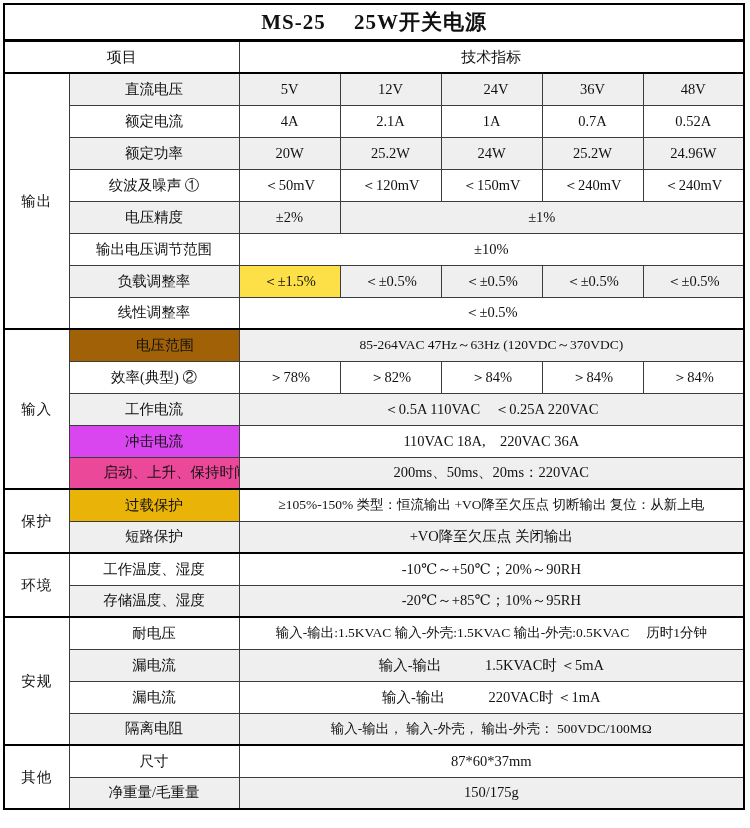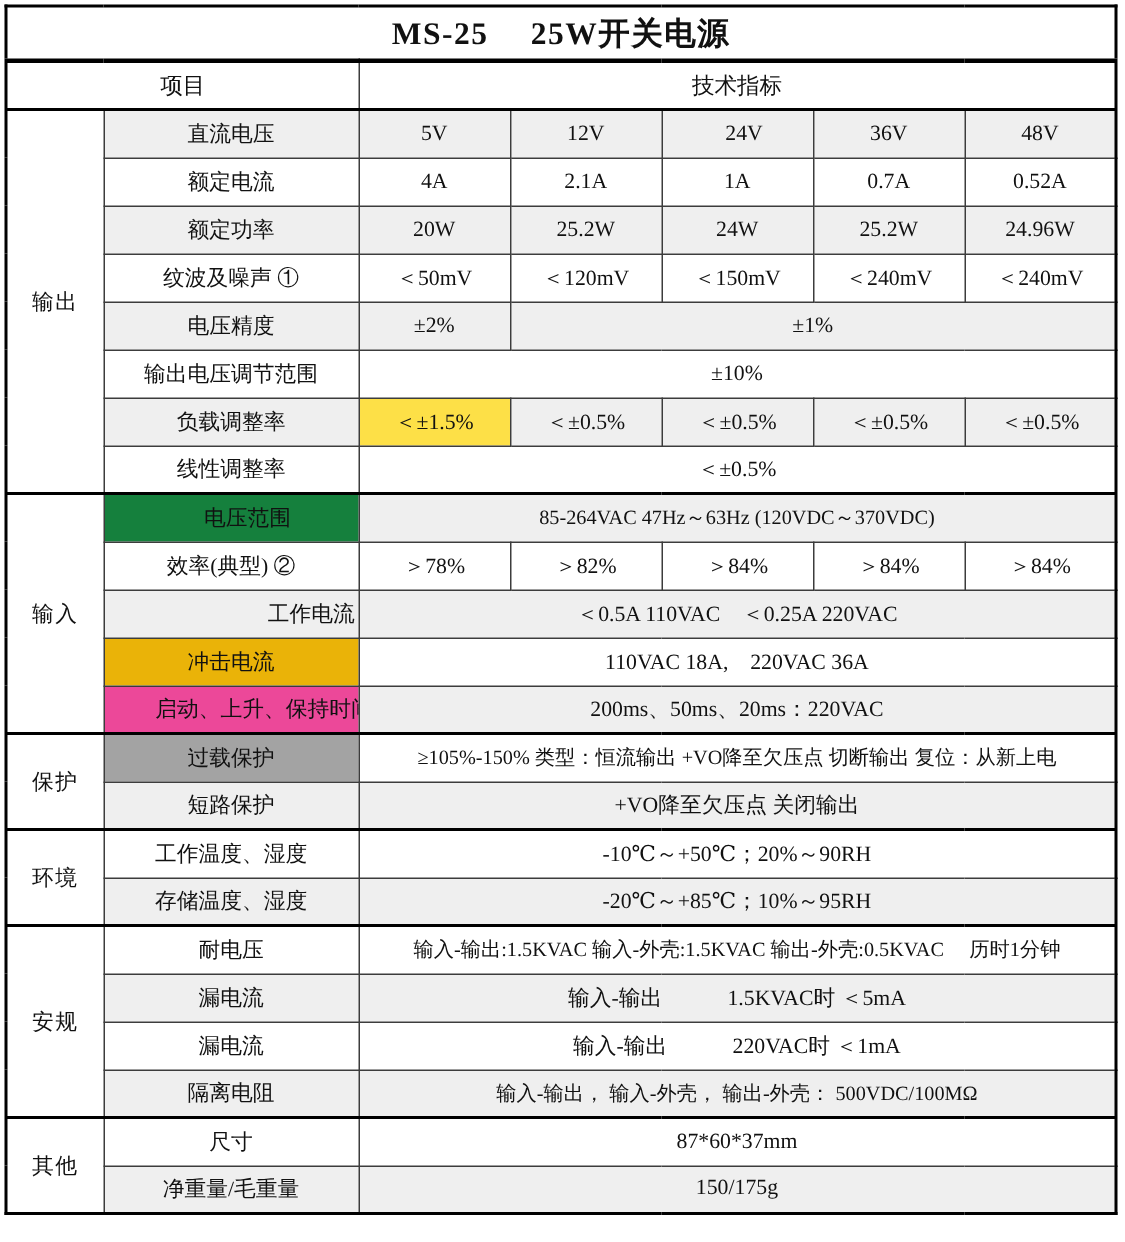--- a/index.html
+++ b/index.html
@@ -136,46 +136,46 @@
           <td class="val" colspan="1" style="background: rgb(239, 239, 239);">＜±0.5%</td>
           <td class="val" colspan="1" style="background: rgb(239, 239, 239);">＜±0.5%</td>
           <td class="val" colspan="1" style="background: rgb(239, 239, 239);">＜±0.5%</td>
         </tr>
         <tr>
           <td class="label" style="background: rgb(255, 255, 255);">线性调整率</td>
           <td class="val" colspan="5" style="background: rgb(255, 255, 255);">＜±0.5%</td>
         </tr>
         <tr class="group-start">
           <td class="group" rowspan="5">输入</td>
-          <td class="label" style="background: #15803d; padding-left: 24px;">电压范围</td>
+          <td class="label" style="background: #a16207; padding-left: 24px;">电压范围</td>
           <td class="val small" colspan="5" style="background: rgb(239, 239, 239);">85-264VAC 47Hz～63Hz (120VDC～370VDC)</td>
         </tr>
         <tr>
           <td class="label" style="background: rgb(255, 255, 255);">效率(典型) ②</td>
           <td class="val" colspan="1" style="background: rgb(255, 255, 255);">＞78%</td>
           <td class="val" colspan="1" style="background: rgb(255, 255, 255);">＞82%</td>
           <td class="val" colspan="1" style="background: rgb(255, 255, 255);">＞84%</td>
           <td class="val" colspan="1" style="background: rgb(255, 255, 255);">＞84%</td>
           <td class="val" colspan="1" style="background: rgb(255, 255, 255);">＞84%</td>
         </tr>
         <tr>
-          <td class="label" style="background: rgb(239, 239, 239); text-align: right;">工作电流</td>
+          <td class="label" style="background: rgb(239, 239, 239);">工作电流</td>
           <td class="val" colspan="5" style="background: rgb(239, 239, 239);">＜0.5A 110VAC　＜0.25A 220VAC</td>
         </tr>
         <tr>
-          <td class="label" style="background: #eab308;">冲击电流</td>
+          <td class="label" style="background: #d946ef;">冲击电流</td>
           <td class="val" colspan="5" style="background: rgb(255, 255, 255);">110VAC 18A,　220VAC 36A</td>
         </tr>
         <tr>
           <td class="label" style="background: #ec4899; padding-left: 34px;">启动、上升、保持时间</td>
           <td class="val" colspan="5" style="background: rgb(239, 239, 239);">200ms、50ms、20ms：220VAC</td>
         </tr>
         <tr class="group-start">
           <td class="group" rowspan="2">保护</td>
-          <td class="label" style="background: #a3a3a3; margin-left: 16px;">过载保护</td>
+          <td class="label" style="background: #eab308; margin-left: 16px;">过载保护</td>
           <td class="val small" colspan="5" style="background: rgb(255, 255, 255);">≥105%-150% 类型：恒流输出 +VO降至欠压点 切断输出 复位：从新上电</td>
         </tr>
         <tr>
           <td class="label" style="background: rgb(239, 239, 239);">短路保护</td>
           <td class="val" colspan="5" style="background: rgb(239, 239, 239);">+VO降至欠压点 关闭输出</td>
         </tr>
         <tr class="group-start">
           <td class="group" rowspan="2">环境</td>
           <td class="label" style="background: rgb(255, 255, 255);">工作温度、湿度</td>
           <td class="val" colspan="5" style="background: rgb(255, 255, 255);">-10℃～+50℃；20%～90RH</td>

